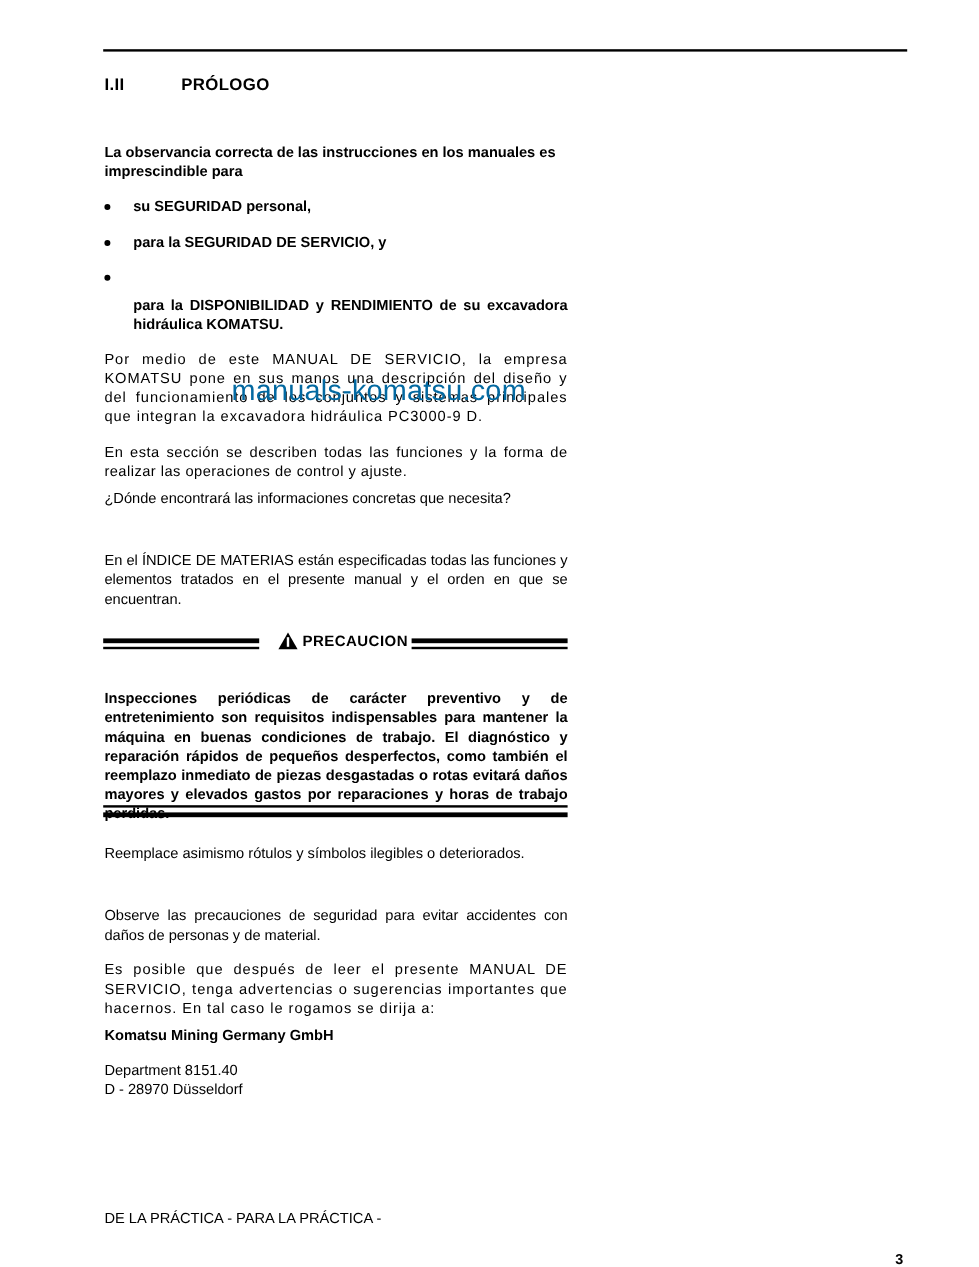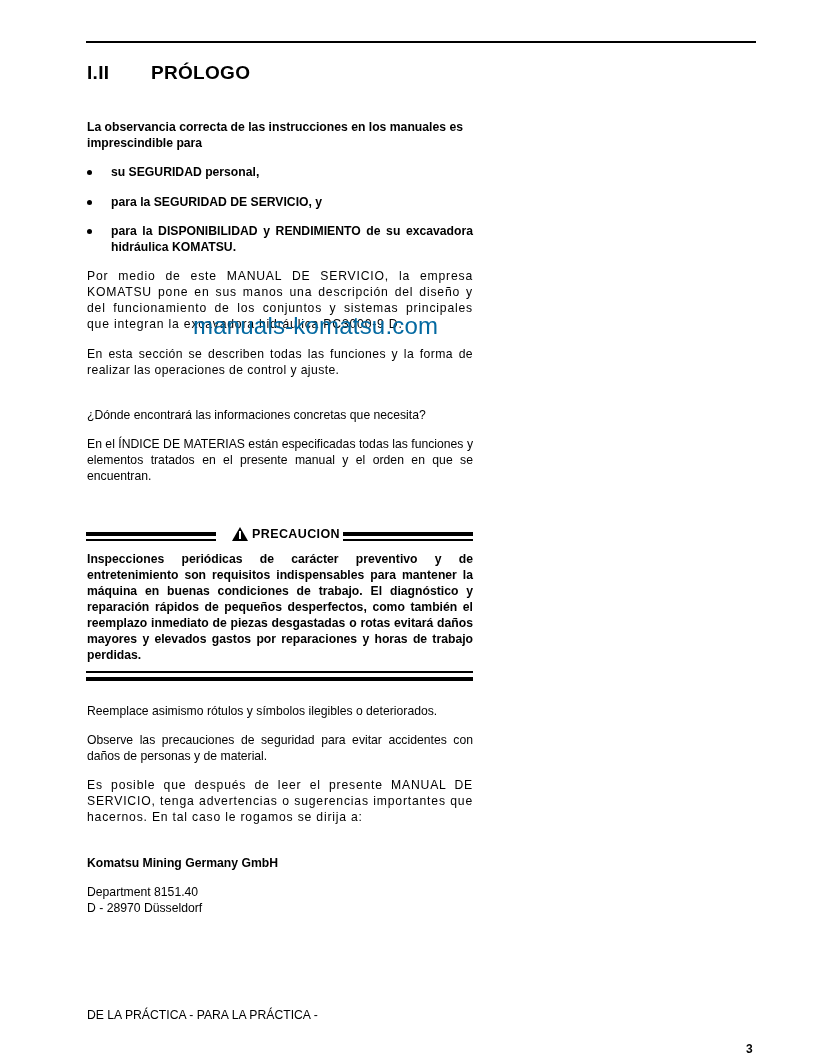--- a/index.html
+++ b/index.html
@@ -1,24 +1,24 @@
 <!DOCTYPE html>
 <html><head>
 <meta charset="utf-8">
 <style>
   html, body { margin: 0; padding: 0; background: #ffffff; }
   body { width: 816px; height: 1056px; position: relative; overflow: hidden;
          font-family: "Liberation Sans", sans-serif; color: #000; }
   .abs { position: absolute; }
   .top-rule { left: 86px; top: 41px; width: 670px; height: 2px; background: #000; }
-  .title { left: 87px; top: 62px; font-size: 19px; font-weight: bold; letter-spacing: 0.3px; }
+  .title { left: 87px; top: 62px; font-size: 14px; font-weight: bold; letter-spacing: 0.3px; }
   .title .num { display: inline-block; width: 64px; }
   .col { left: 87px; width: 386px; font-size: 12.2px; line-height: 16px; }
   .bold { font-weight: bold; }
-  .justify { text-align: justify; }
+  .justify { text-align: justify; margin-top: 23px; }
   .spaced { letter-spacing: 0.8px; }
   .bullet-row { position: absolute; left: 87px; width: 386px; font-size: 12.2px; line-height: 16px; }
   .bullet-row .dot { position: absolute; left: 0; top: 6px; width: 5px; height: 5px; border-radius: 50%; background: #000; }
   .bullet-row .txt { margin-left: 24px; display: block; font-weight: bold; }
   .watermark { left: 193px; top: 312px; font-size: 24px; color: #0369a1; letter-spacing: 0.2px; }
   .caution-head { left: 86px; top: 527px; width: 387px; height: 16px; }
   .caution-head .bar-left, .caution-head .bar-right { position: absolute; top: 5px; width: 130px; }
   .caution-head .bar-left { left: 0; }
   .caution-head .bar-right { right: 0; width: 130px; }
   .thick { height: 4px; background: #000; }

